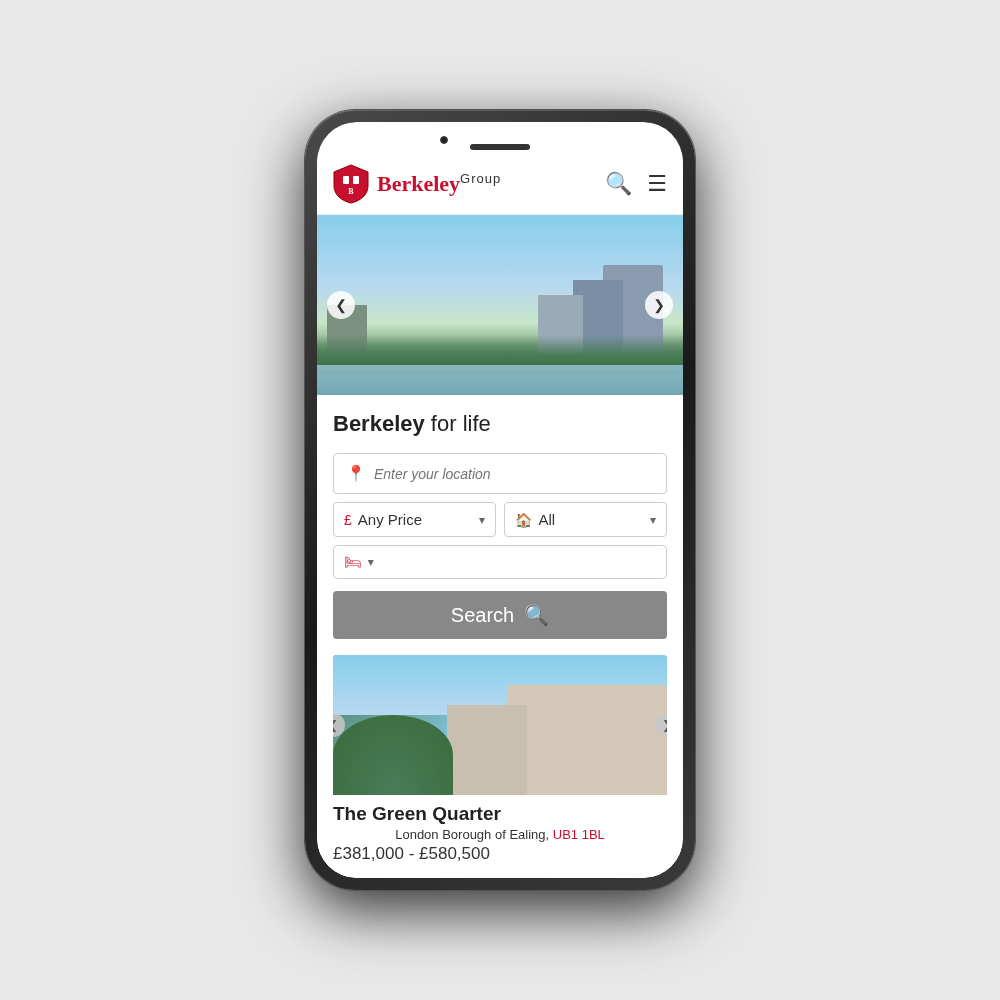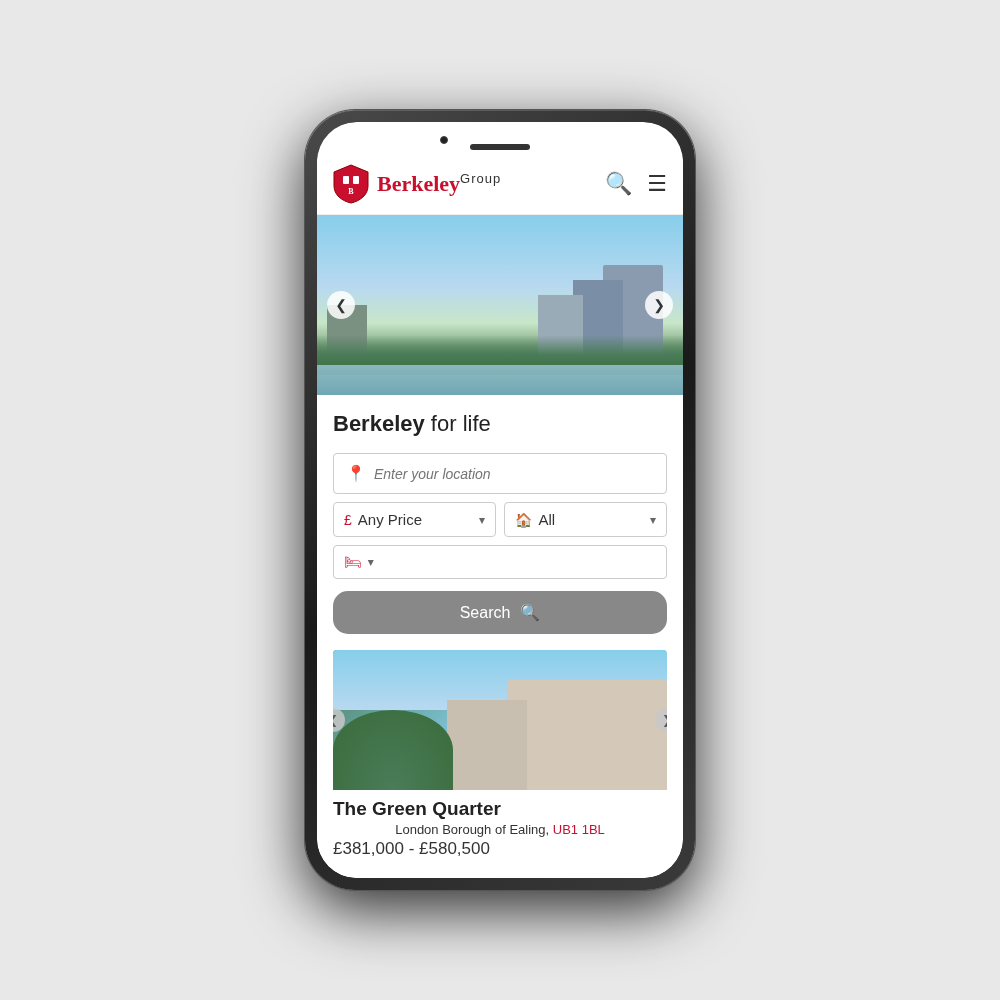--- a/index.html
+++ b/index.html
@@ -299,28 +299,28 @@
 
     .chevron-icon {
       font-size: 12px;
       color: #666;
     }
 
     .search-btn {
       background: #888;
       color: #fff;
       border: none;
-      border-radius: 15px;
+      border-radius: 4px;
       padding: 12px;
       display: flex;
       align-items: center;
       justify-content: center;
       gap: 10px;
       cursor: pointer;
-      font-size: 16px;
+      font-size: 20px;
       font-weight: 500;
       margin-top: 4px;
     }
 
     
     .properties-section {
       margin-top: 16px;
       position: relative;
     }
 

